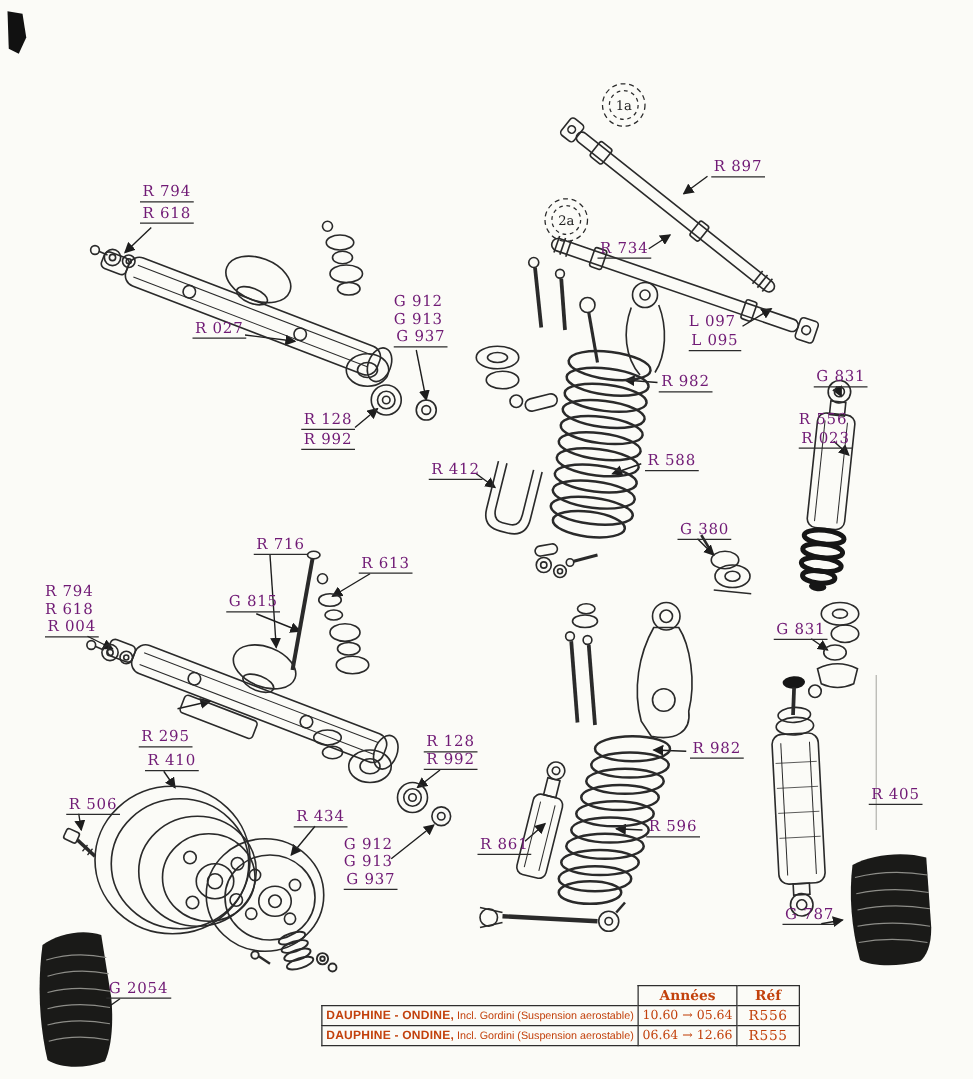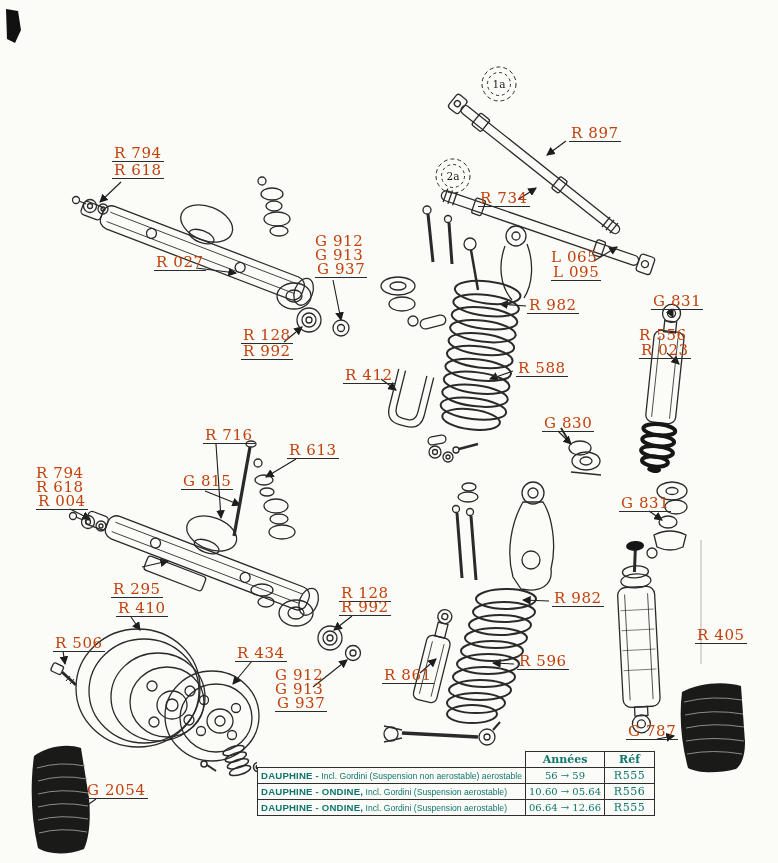--- a/index.html
+++ b/index.html
@@ -1,21 +1,21 @@
 <!DOCTYPE html>
 <html><head>
 <meta charset="utf-8">
 <style>
   *{margin:0;padding:0;box-sizing:border-box}
   html,body{width:778px;height:863px}
   body{position:relative;background:#fbfbf7;font-family:"DejaVu Serif",serif;overflow:hidden;color:#141414}
   .canvas{position:absolute;left:0;top:0}
-  .lbl{position:absolute;font-size:15px;letter-spacing:.6px;line-height:14px;white-space:nowrap;color:#c2410c}
+  .lbl{position:absolute;font-size:12px;letter-spacing:.6px;line-height:14px;white-space:nowrap;color:#701a75}
   .lbl.u{border-bottom:1.2px solid #2b2b2b;padding:0 2px 1px 2px}
-  .tbl{position:absolute;left:257px;top:751px;border-collapse:collapse;table-layout:fixed;color:#0f766e;background:#fbfbf7}
+  .tbl{position:absolute;left:257px;top:788px;border-collapse:collapse;table-layout:fixed;color:#c2410c;background:#fbfbf7}
   .tbl td{border:1px solid #2e2e2e;height:16px;padding:0 3px;white-space:nowrap;overflow:hidden;vertical-align:middle}
   .tbl td.blank{border:none;background:transparent}
   .tbl .hd{font-family:"DejaVu Serif",serif;font-weight:bold;font-size:11px;text-align:center}
   .tbl .mdl{font-family:"Liberation Sans",sans-serif;font-size:8.6px}
   .tbl .mdl b{font-size:9.6px;letter-spacing:.2px}
   .tbl .yr{font-family:"DejaVu Serif",serif;font-size:10px;text-align:center}
   .tbl .rf{font-family:"DejaVu Serif",serif;font-size:11px;text-align:center;letter-spacing:.5px}
 </style>
 </head>
 <body>
@@ -402,29 +402,29 @@
 <div class="lbl u" style="left:112px;top:146px">R 794</div>
 <div class="lbl u" style="left:112px;top:163px">R 618</div>
 <div class="lbl u" style="left:154px;top:255px">R 027</div>
 <div class="lbl" style="left:315px;top:234px">G 912</div>
 <div class="lbl" style="left:315px;top:248px">G 913</div>
 <div class="lbl u" style="left:315px;top:262px">G 937</div>
 <div class="lbl u" style="left:241px;top:328px">R 128</div>
 <div class="lbl u" style="left:241px;top:344px">R 992</div>
 <div class="lbl u" style="left:569px;top:126px">R 897</div>
 <div class="lbl u" style="left:478px;top:191px">R 734</div>
-<div class="lbl" style="left:551px;top:250px">L 065</div>
+<div class="lbl" style="left:551px;top:250px">L 097</div>
 <div class="lbl u" style="left:551px;top:265px">L 095</div>
 <div class="lbl u" style="left:527px;top:298px">R 982</div>
 <div class="lbl u" style="left:651px;top:294px">G 831</div>
 <div class="lbl" style="left:639px;top:328px">R 556</div>
 <div class="lbl u" style="left:639px;top:343px">R 023</div>
 <div class="lbl u" style="left:516px;top:361px">R 588</div>
 <div class="lbl u" style="left:343px;top:368px">R 412</div>
-<div class="lbl u" style="left:542px;top:416px">G 830</div>
+<div class="lbl u" style="left:542px;top:416px">G 380</div>
 <div class="lbl u" style="left:203px;top:428px">R 716</div>
 <div class="lbl u" style="left:287px;top:443px">R 613</div>
 <div class="lbl u" style="left:181px;top:474px">G 815</div>
 <div class="lbl" style="left:36px;top:466px">R 794</div>
 <div class="lbl" style="left:36px;top:480px">R 618</div>
 <div class="lbl u" style="left:36px;top:494px">R 004</div>
 <div class="lbl u" style="left:111px;top:582px">R 295</div>
 <div class="lbl u" style="left:619px;top:496px">G 831</div>
 <div class="lbl u" style="left:116px;top:601px">R 410</div>
 <div class="lbl u" style="left:53px;top:636px">R 506</div>
@@ -447,25 +447,20 @@
       <col style="width:66px">
       <col style="width:50px">
     </colgroup>
   <tbody>
       <tr>
     <td class="blank"></td>
     <td class="hd">Années</td>
     <td class="hd">Réf</td>
   </tr>
   <tr>
-    <td class="mdl"><b>DAUPHINE -</b><span> Incl. Gordini (Suspension non aerostable) aerostable</span></td>
-    <td class="yr">56 →  59</td>
-    <td class="rf">R555</td>
-  </tr>
-  <tr>
     <td class="mdl"><b>DAUPHINE - ONDINE,</b><span> Incl. Gordini (Suspension aerostable)</span></td>
     <td class="yr">10.60 → 05.64</td>
     <td class="rf">R556</td>
   </tr>
   <tr>
     <td class="mdl"><b>DAUPHINE - ONDINE,</b><span> Incl. Gordini (Suspension aerostable)</span></td>
     <td class="yr">06.64 → 12.66</td>
     <td class="rf">R555</td>
   </tr>
 </tbody>

